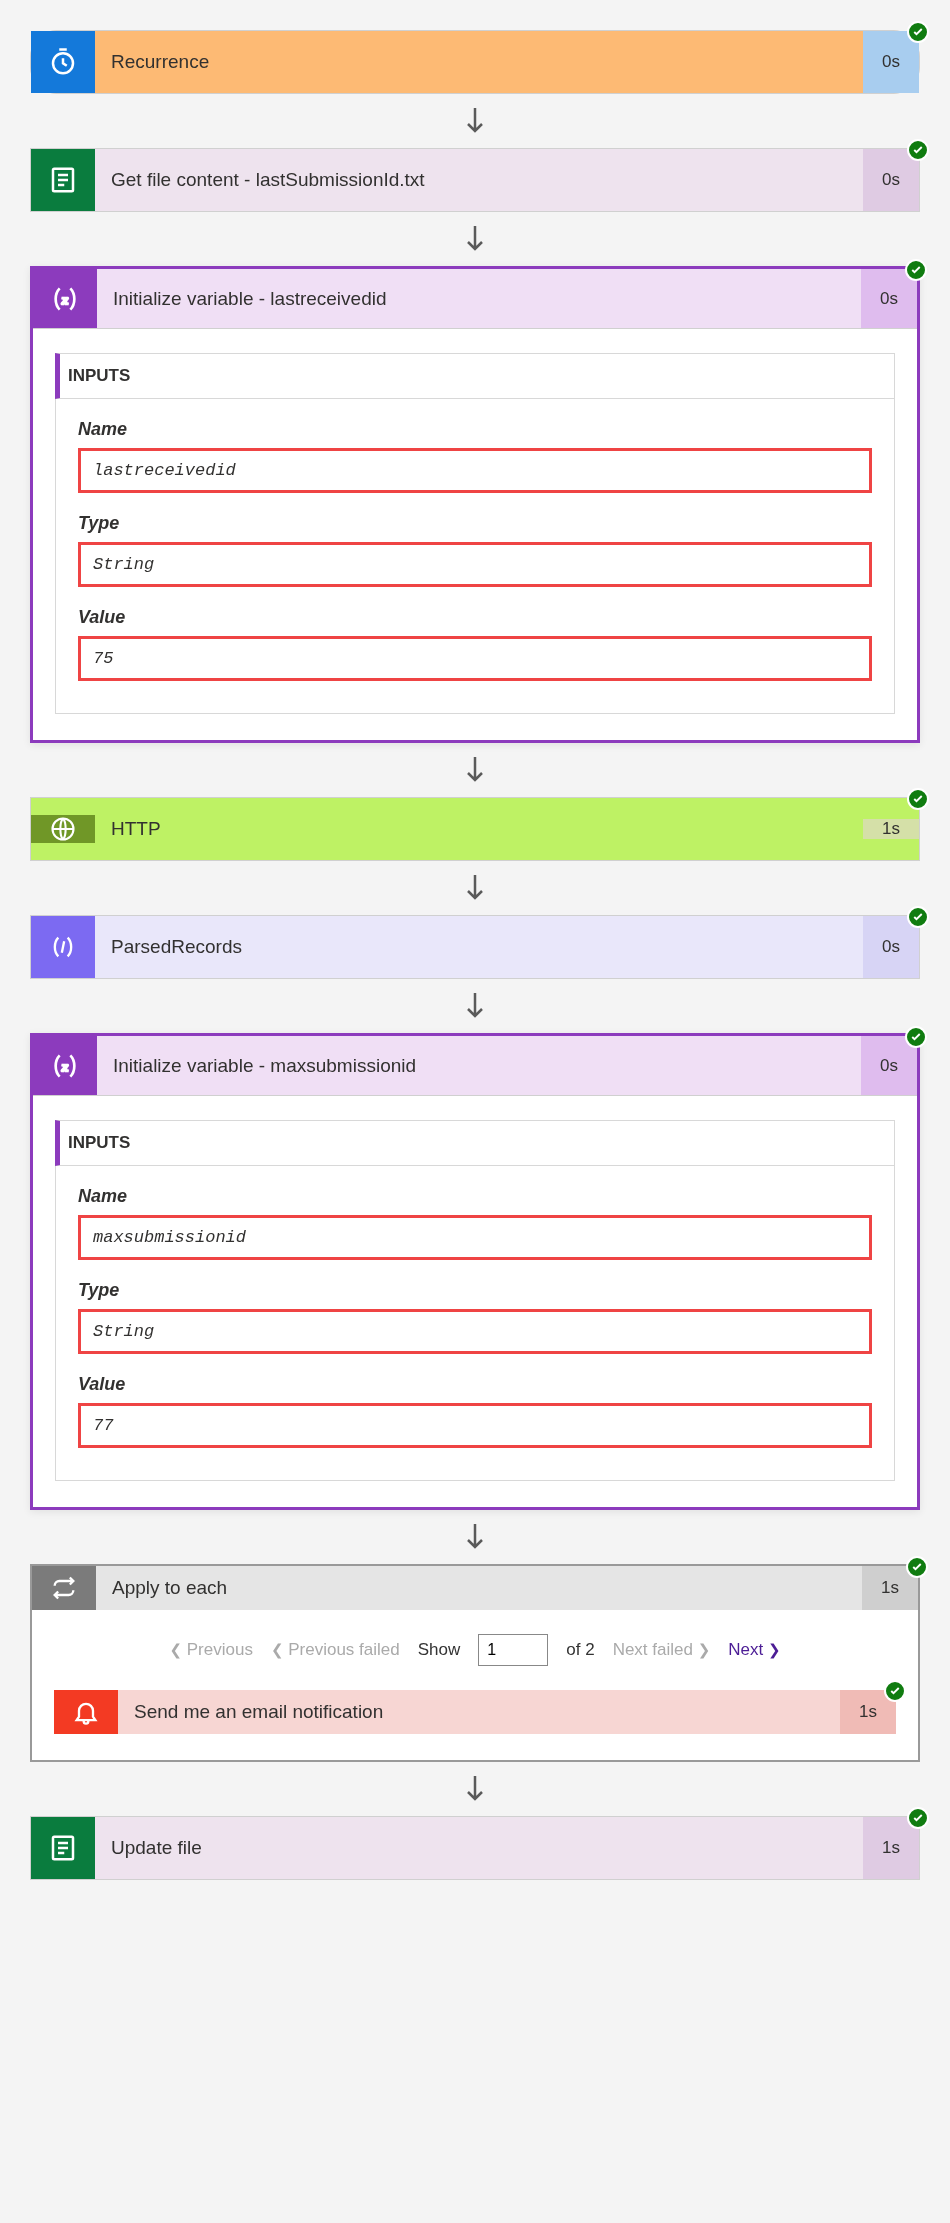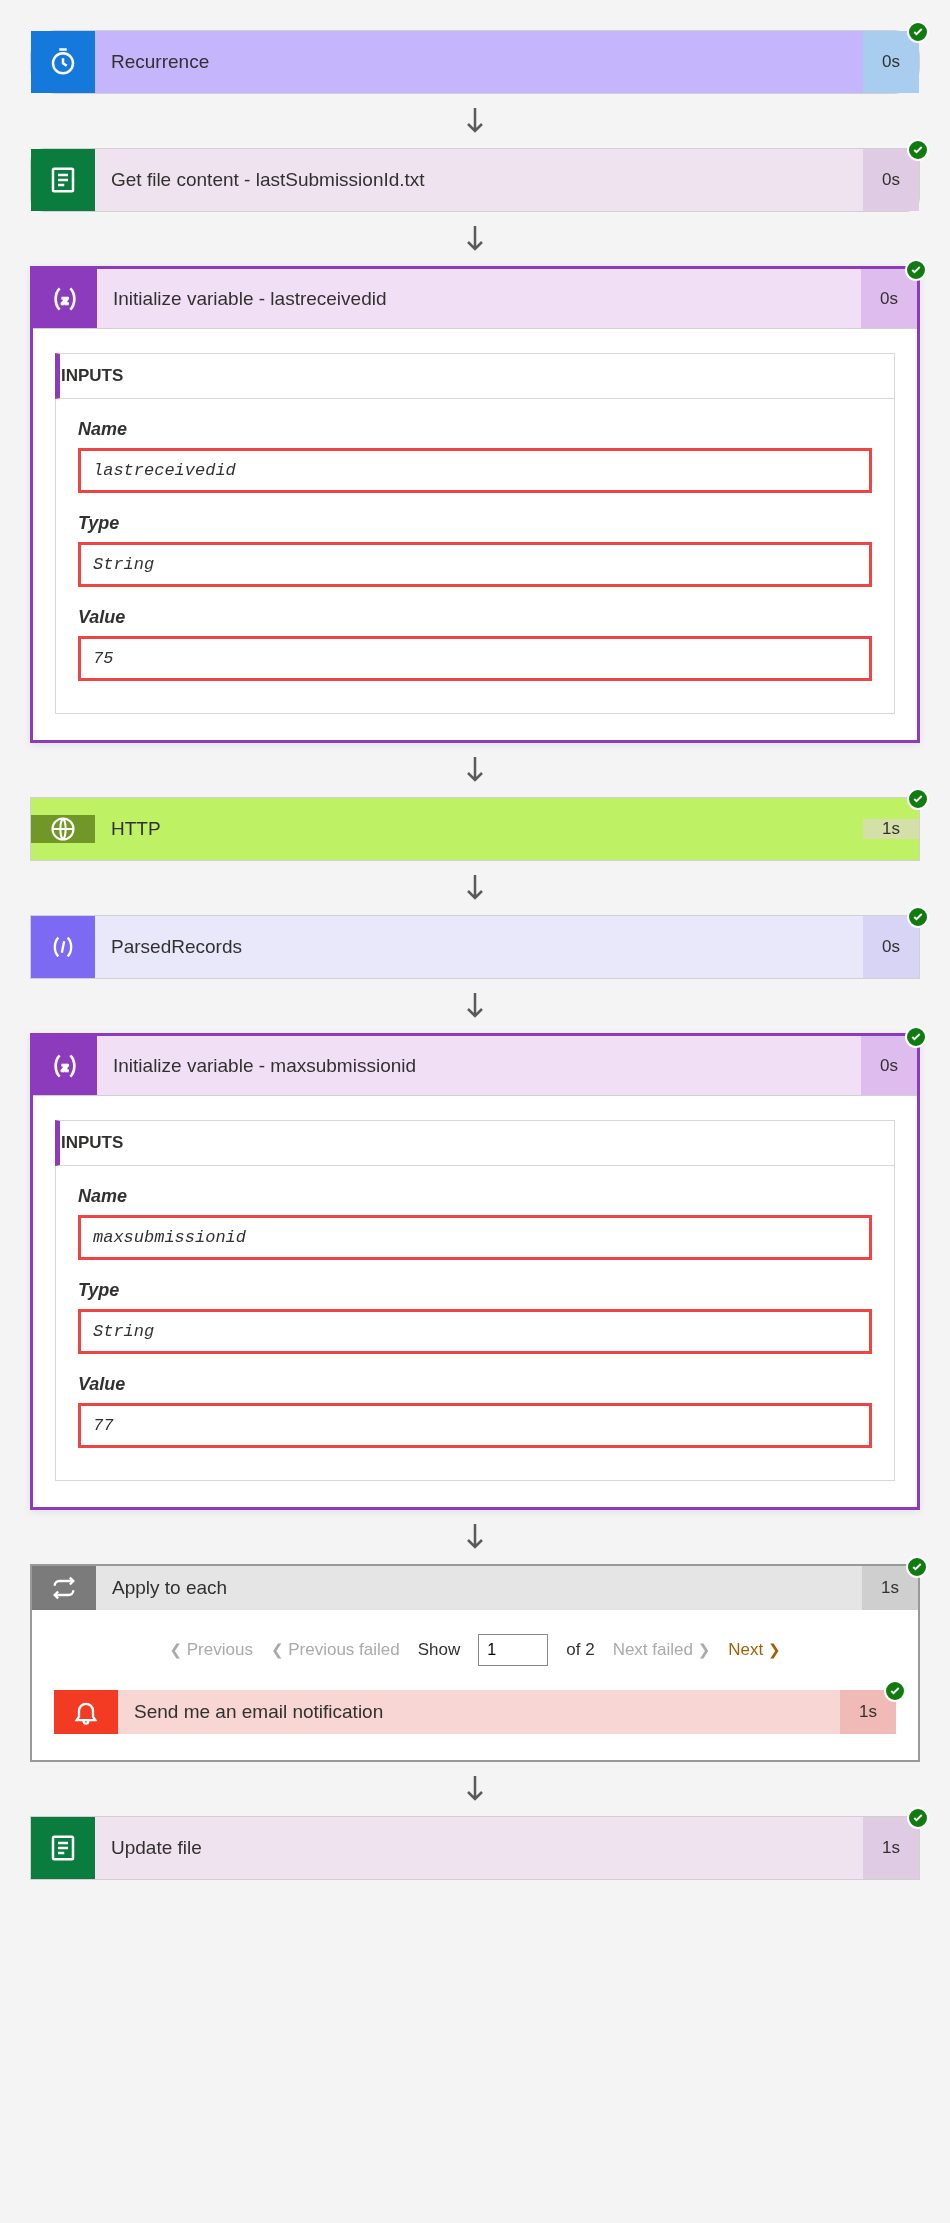--- a/index.html
+++ b/index.html
@@ -61,25 +61,25 @@
   }
   .checkmark svg { width: 12px; height: 12px; }
   .arrow {
     display: flex;
     justify-content: center;
     padding: 12px 0;
   }
   .arrow svg { width: 24px; height: 30px; }
 
   
-  .recurrence { background: #c4b5fd; border-radius: 27px; }
+  .recurrence { background: #fdba74; border-radius: 27px; }
   .recurrence .icon-box { background: #1479da; }
   .recurrence .duration { background: #a8cdef; }
 
-  .filecontent { background: #eee3ee; border-radius: 14px; }
+  .filecontent { background: #eee3ee; }
   .filecontent .icon-box { background: #0a7c3e; }
   .filecontent .duration { background: #dfcbe3; }
 
   .init-var { background: #f0dff5; }
   .init-var .icon-box { background: #8c3bbd; }
   .init-var .duration { background: #dfbcee; }
 
   .http { background: #bef264; align-items: center; }
   .http .icon-box { background: #709727; }
   .http .duration { background: #d5e0a8; }
@@ -107,21 +107,21 @@
     position: relative;
     box-shadow: 0 2px 8px rgba(0,0,0,0.08);
   }
   .card .step { border: none; border-bottom: 1px solid #d0d0d0; height: 60px; }
   .card-body {
     padding: 24px 22px 26px 22px;
   }
   .section-head {
     border: 1px solid #d8d8d8;
     border-left: 5px solid #8c3bbd;
-    padding: 12px 1px;
+    padding: 12px 8px;
     font-weight: 700;
     font-size: 17px;
     margin-bottom: 0;
   }
   .section-body {
     border: 1px solid #d8d8d8;
     border-top: none;
     padding: 20px 22px 32px 22px;
     font-style: italic;
   }
@@ -150,21 +150,21 @@
   .pager {
     display: flex;
     align-items: center;
     justify-content: center;
     gap: 18px;
     font-size: 17px;
     color: #888;
     margin-bottom: 24px;
   }
   .pager .disabled { color: #aaa; }
-  .pager .link { color: #a16207; cursor: pointer; }
+  .pager .link { color: #4c1d95; cursor: pointer; }
   .pager input {
     width: 70px;
     padding: 6px 8px;
     font-size: 16px;
     border: 1px solid #888;
   }
   .chev { font-size: 15px; }
 
   .nested {
     position: relative;

